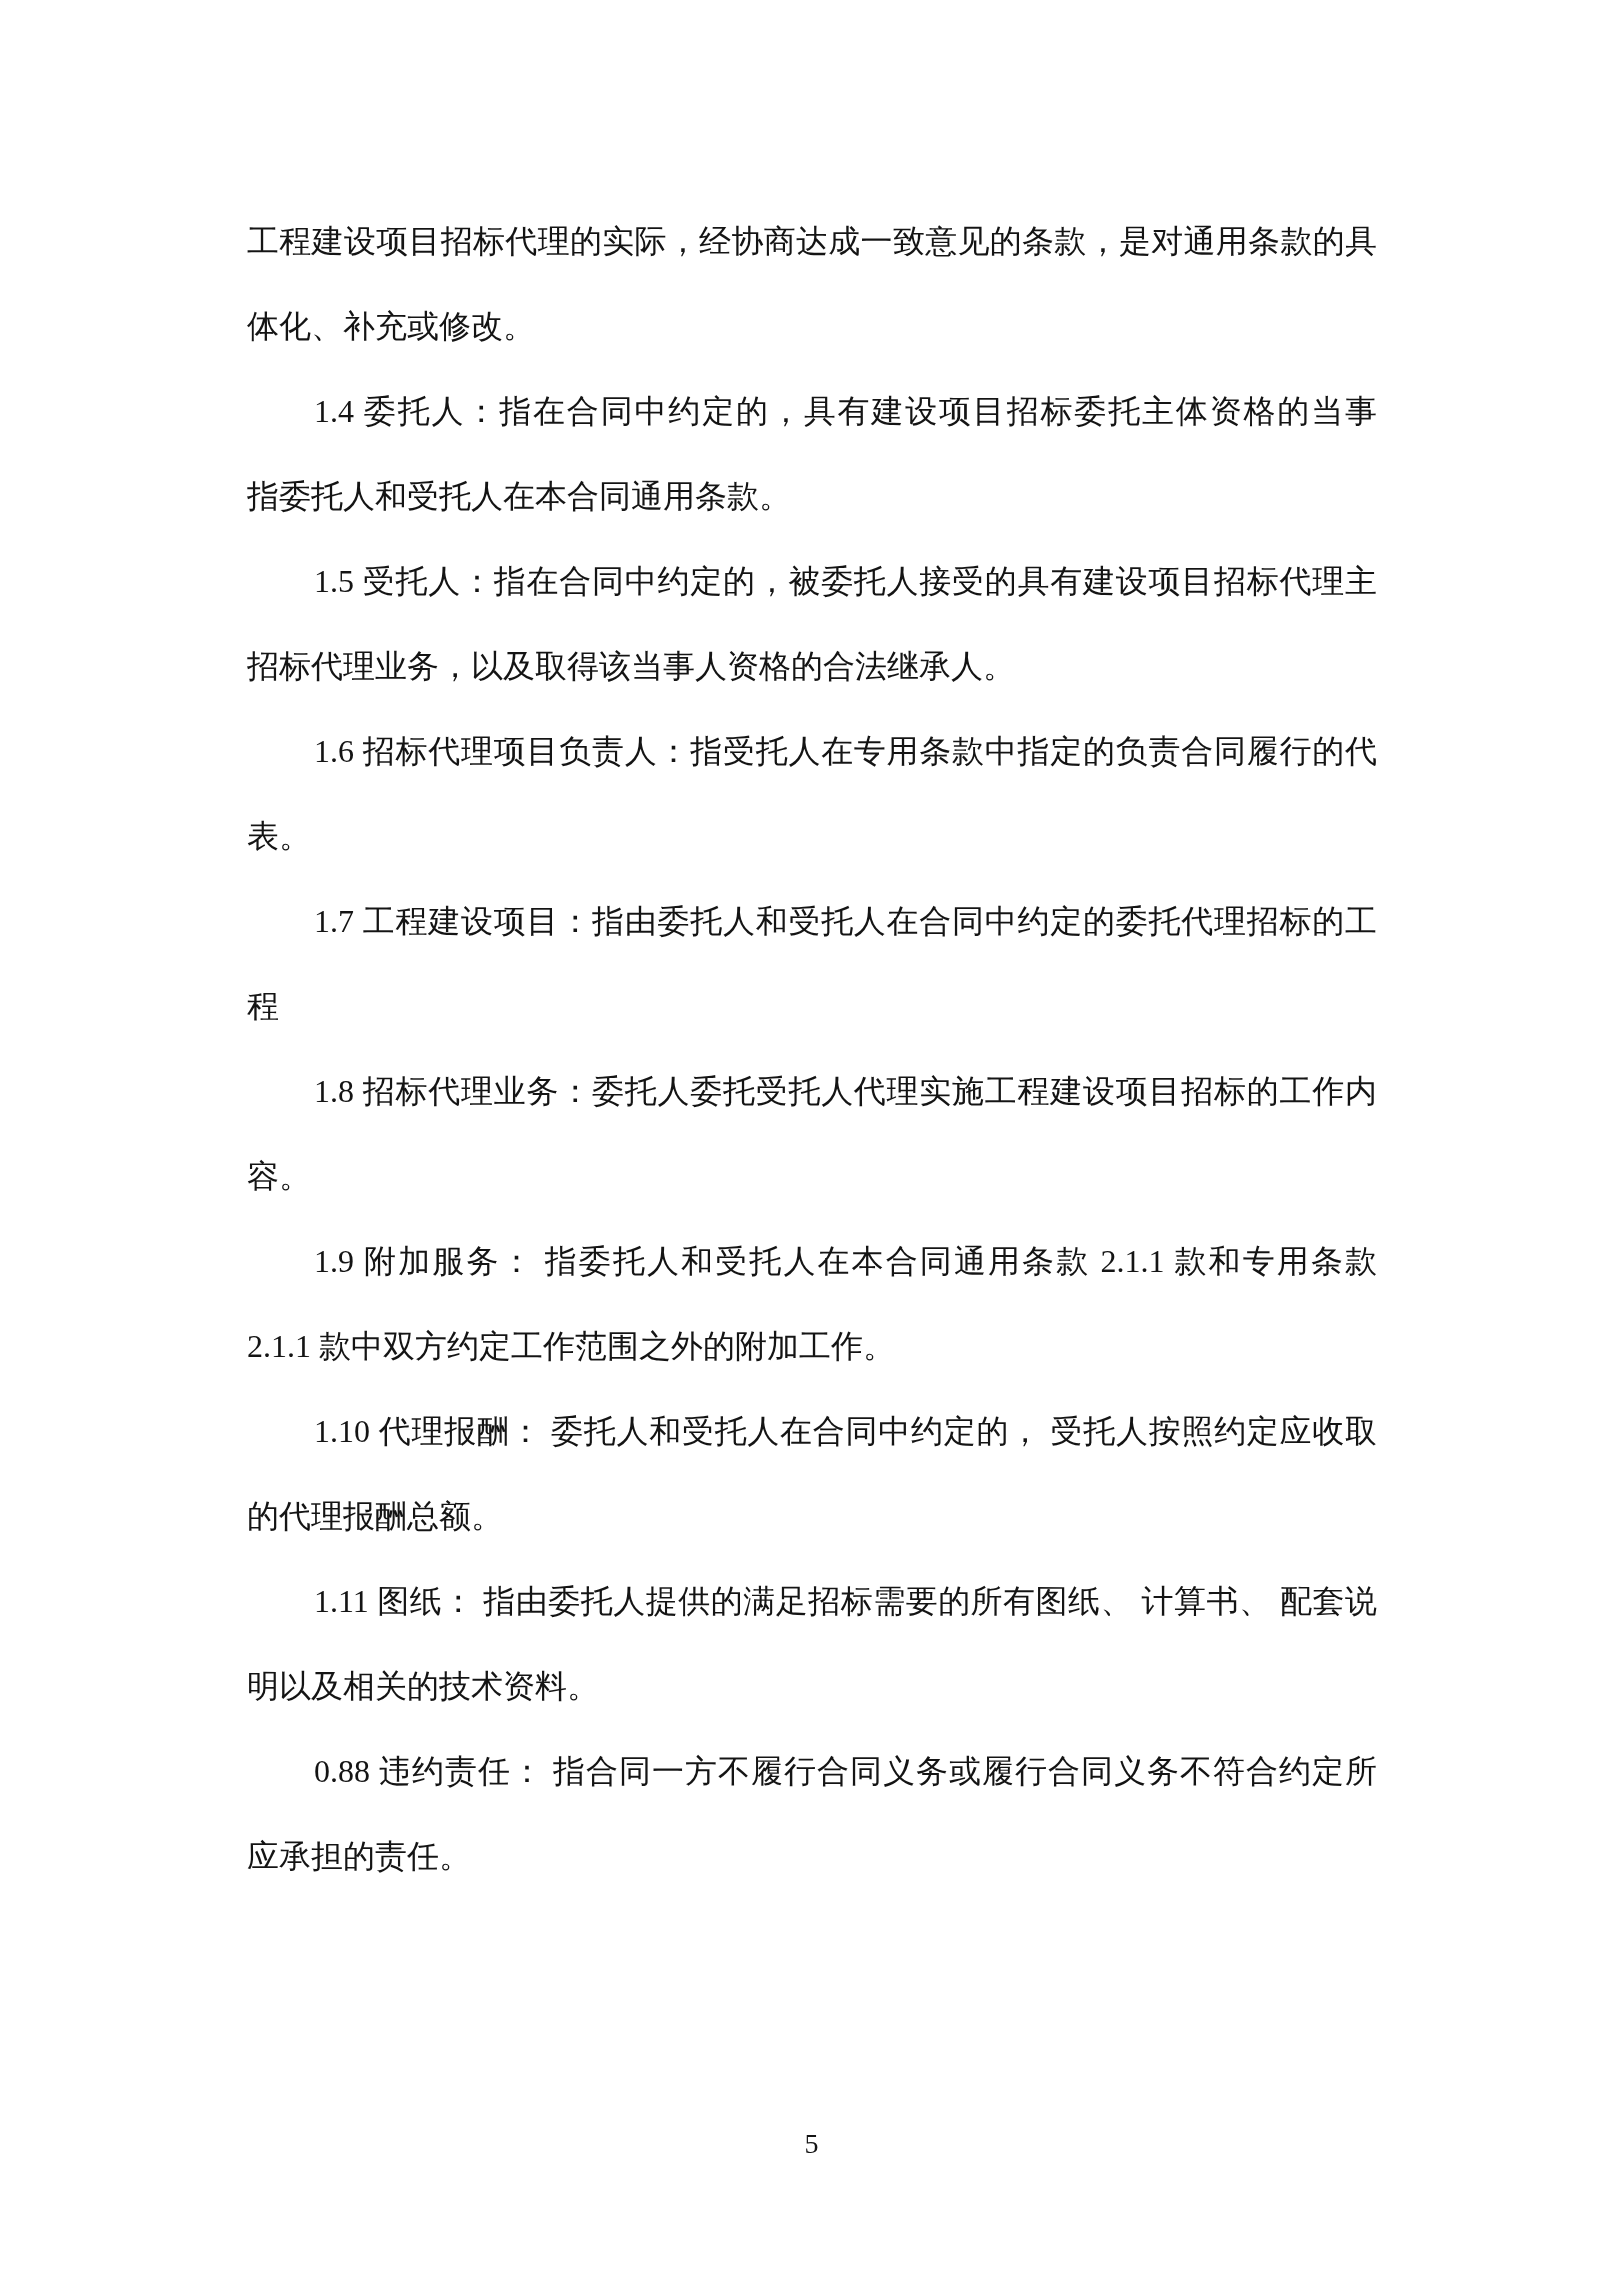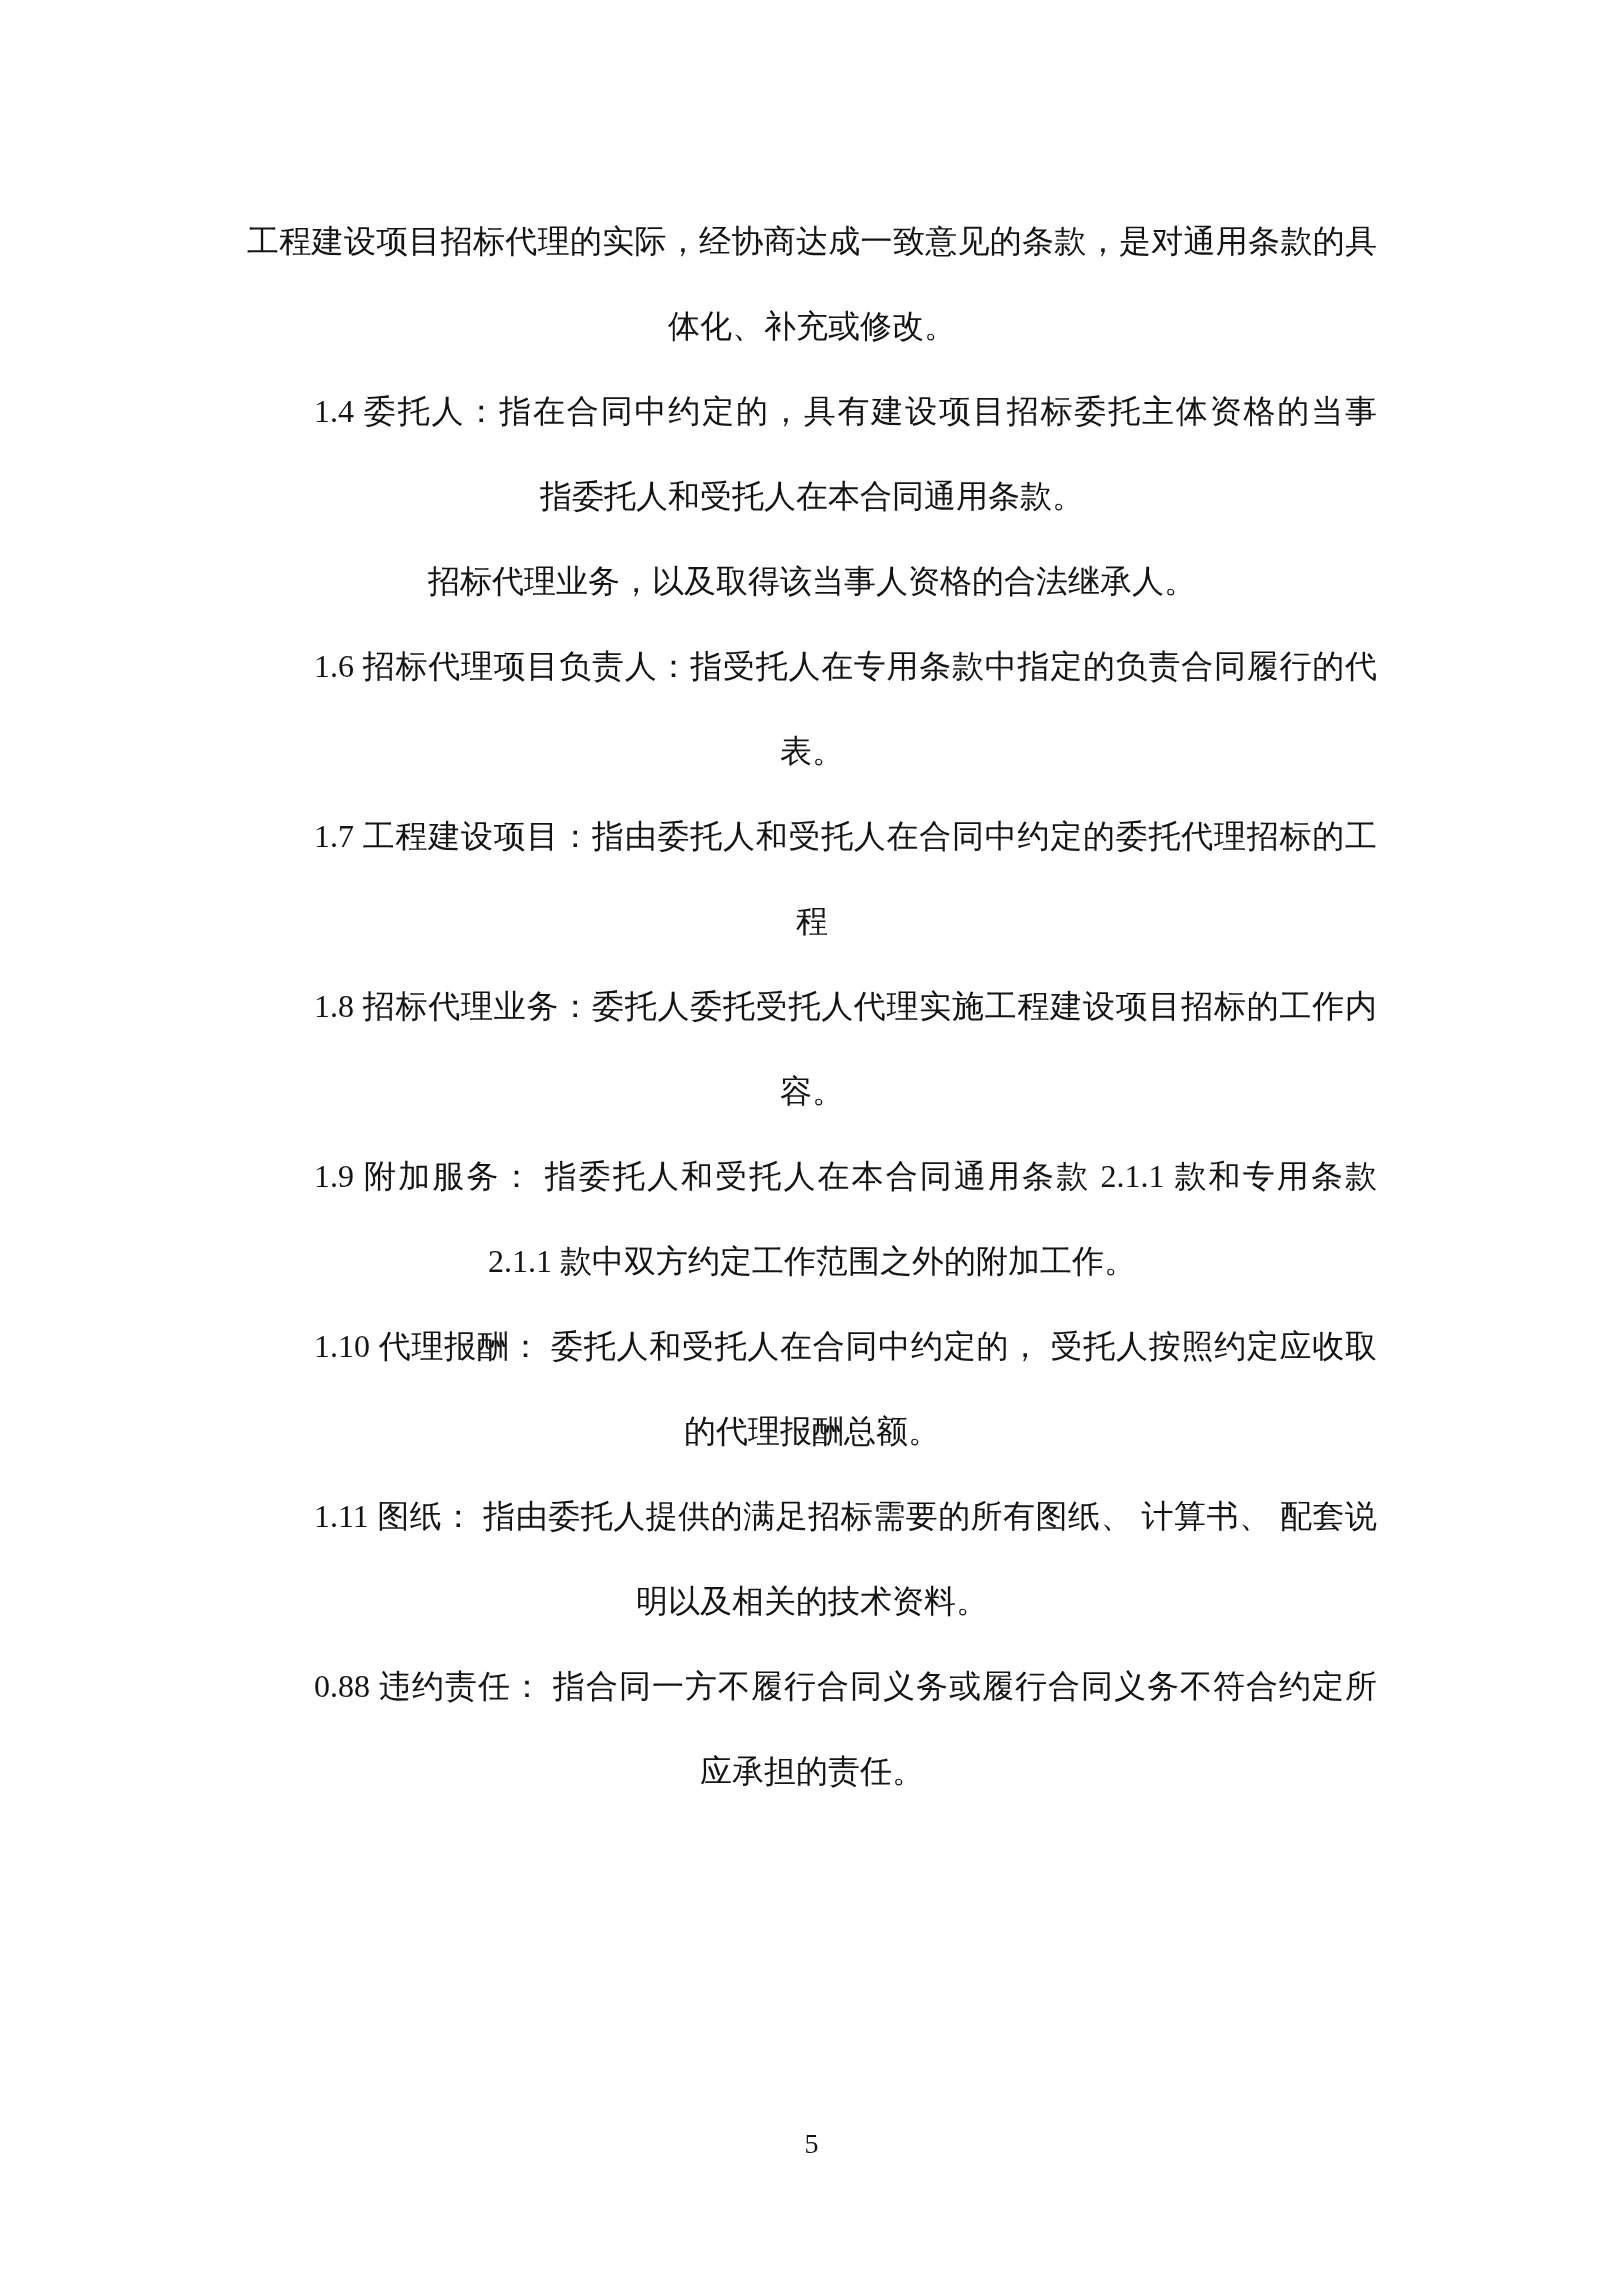--- a/index.html
+++ b/index.html
@@ -25,21 +25,21 @@
   }
   .para {
     margin: 0;
     padding: 0;
   }
   .line {
     height: 85px;
     line-height: 85px;
     font-size: 32px;
     word-break: break-all;
-    text-align: center;
+    text-align: left;
     white-space: normal;
     overflow: hidden;
   }
   
   .fill {
     text-align: justify;
     text-align-last: justify;
   }
   
   .indent {
@@ -67,20 +67,21 @@
       <div class="line fill">工程建设项目招标代理的实际，经协商达成一致意见的条款，是对通用条款的具</div>
       <div class="line">体化、补充或修改。</div>
     </div>
 
     <div class="para">
       <div class="line fill indent">1.4 委托人：指在合同中约定的，具有建设项目招标委托主体资格的当事人，</div>
       <div class="line">指委托人和受托人在本合同通用条款。</div>
     </div>
 
     <div class="para">
+      <div class="line fill indent">1.5 受托人：指在合同中约定的，被委托人接受的具有建设项目招标代理主</div>
       <div class="line">招标代理业务，以及取得该当事人资格的合法继承人。</div>
     </div>
 
     <div class="para">
       <div class="line fill indent">1.6 招标代理项目负责人：指受托人在专用条款中指定的负责合同履行的代</div>
       <div class="line">表。</div>
     </div>
 
     <div class="para">
       <div class="line fill indent">1.7 工程建设项目：指由委托人和受托人在合同中约定的委托代理招标的工</div>

